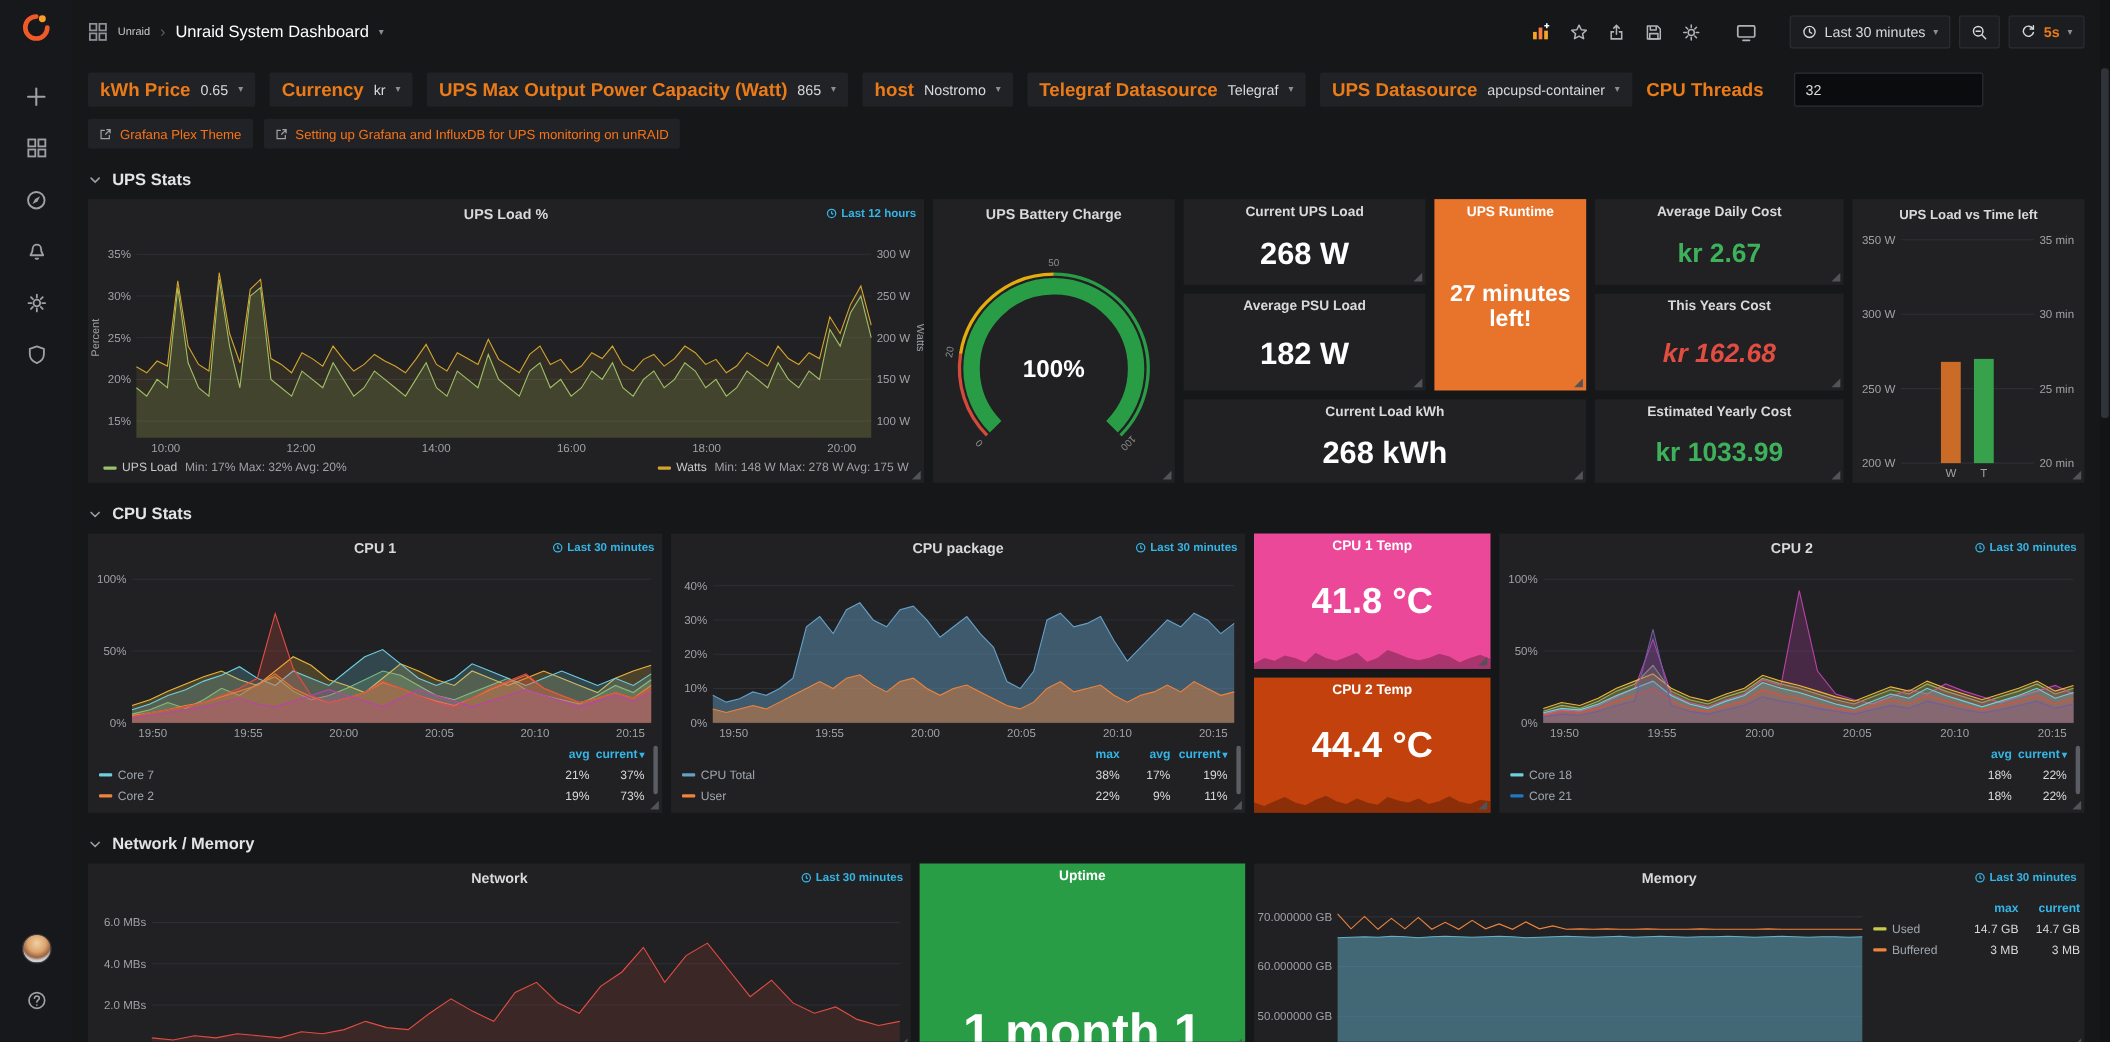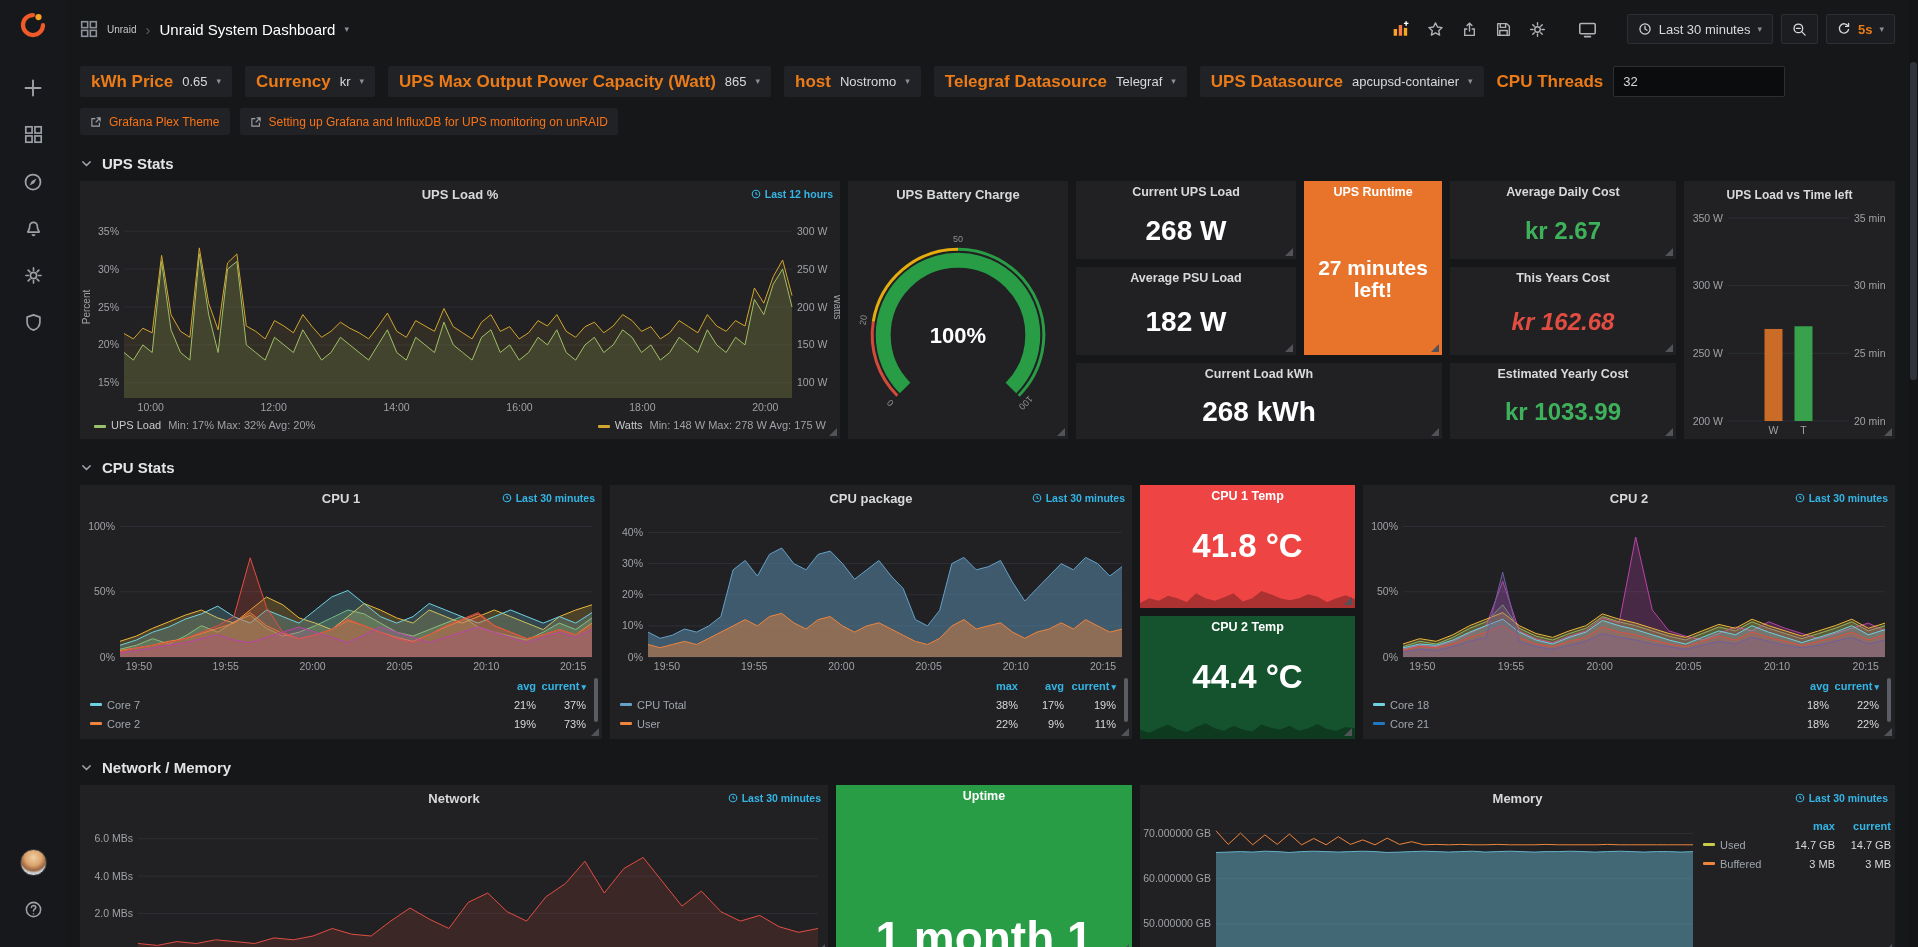--- a/index.html
+++ b/index.html
@@ -246,21 +246,21 @@
       <div class="var-chip">
         <span class="var-label">Telegraf Datasource</span>
         <span class="var-value">Telegraf</span>
         <span class="caret">▾</span>
       </div>
       <div class="var-chip">
         <span class="var-label">UPS Datasource</span>
         <span class="var-value">apcupsd-container</span>
         <span class="caret">▾</span>
       </div>
-      <div class="var-chip" style="background:none;padding:0;gap:10px">
+      <div class="var-chip" style="background:none;padding:0;gap:28px">
         <span class="var-label">CPU Threads</span>
         <input class="var-input" value="32" style="">
       </div>
     </div>
 
     <div class="links-row">
       <a class="dash-link">
         <svg class="icon" width="12" height="12" viewBox="0 0 16 16" fill="none" stroke="#9da0a6" stroke-width="1.5" stroke-linecap="round">
             <path d="M6.5 3.5H2.5v10h10V9.5"></path>
             <path d="M9.5 2.5h4v4M13.3 2.7L8 8"></path>
@@ -553,30 +553,30 @@
                 </span>
               <span class="lt-col" style="width:46px">22%</span>
               <span class="lt-col" style="width:46px">9%</span>
               <span class="lt-col" style="width:52px">11%</span>
             </div>
             <div class="legend-scroll"></div>
           </div>
         </section>
 
         <div style="width:215px;flex-shrink:0;display:flex;flex-direction:column;gap:8px">
-          <section class="panel stat stat-colored" style="flex: 1 1 0%; background: #ef4444;">
+          <section class="panel stat stat-colored" style="flex: 1 1 0%; background: #ec4899;">
             <div class="panel-header">
                 <span class="panel-title">CPU 1 Temp</span>
               </div>
             <div class="stat-value v32">41.8 °C</div>
             <div class="spark"><svg width="215" height="22">
                   <path d="M0 22 L0.0 17.1 L9.3 12.2 L18.7 14.7 L28.0 9.8 L37.4 12.2 L46.7 16.1 L56.1 7.3 L65.4 12.2 L74.8 14.7 L84.1 11.2 L93.5 7.3 L102.8 15.6 L112.2 12.2 L121.5 4.9 L130.9 8.3 L140.2 12.2 L149.6 14.2 L158.9 12.2 L168.3 8.3 L177.6 10.8 L187.0 16.1 L196.3 12.2 L205.7 9.3 L215.0 13.2 L215 22 Z" fill="rgba(0,0,0,0.28)" stroke="none"></path>
                 </svg></div>
           </section>
-          <section class="panel stat stat-colored" style="flex: 1 1 0%; background: #14532d;">
+          <section class="panel stat stat-colored" style="flex: 1 1 0%; background: #c2410c;">
             <div class="panel-header">
                 <span class="panel-title">CPU 2 Temp</span>
               </div>
             <div class="stat-value v32">44.4 °C</div>
             <div class="spark"><svg width="215" height="22">
                   <path d="M0 22 L0.0 12.6 L9.3 15.7 L18.7 11.3 L28.0 7.5 L37.4 12.6 L46.7 15.1 L56.1 10.1 L65.4 6.3 L74.8 11.3 L84.1 13.8 L93.5 8.8 L102.8 12.6 L112.2 14.5 L121.5 7.5 L130.9 10.7 L140.2 12.6 L149.6 8.8 L158.9 13.8 L168.3 11.3 L177.6 6.9 L187.0 11.9 L196.3 13.8 L205.7 10.1 L215.0 11.3 L215 22 Z" fill="rgba(0,0,0,0.28)" stroke="none"></path>
                 </svg></div>
           </section>
         </div>
 

